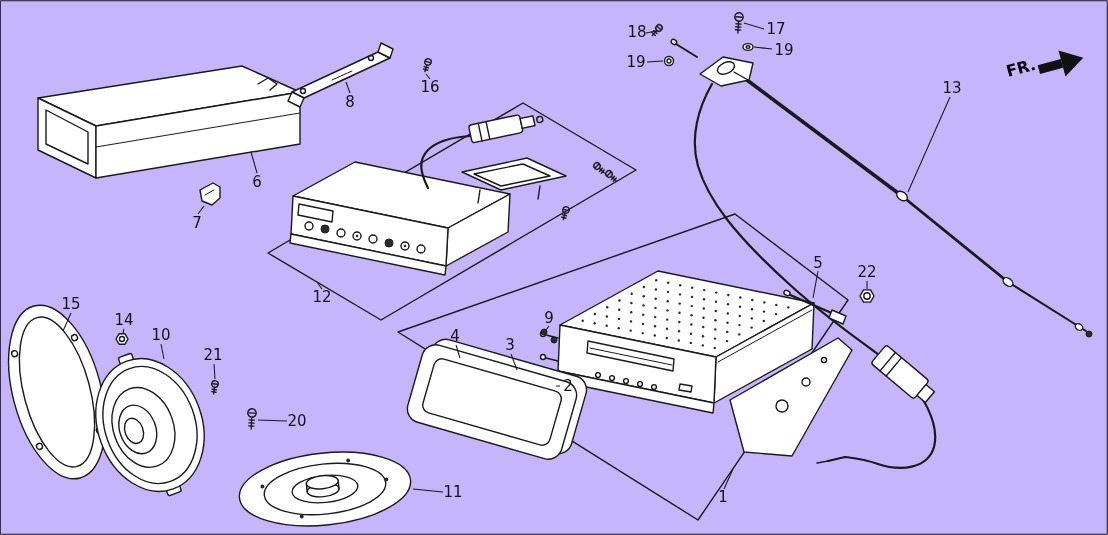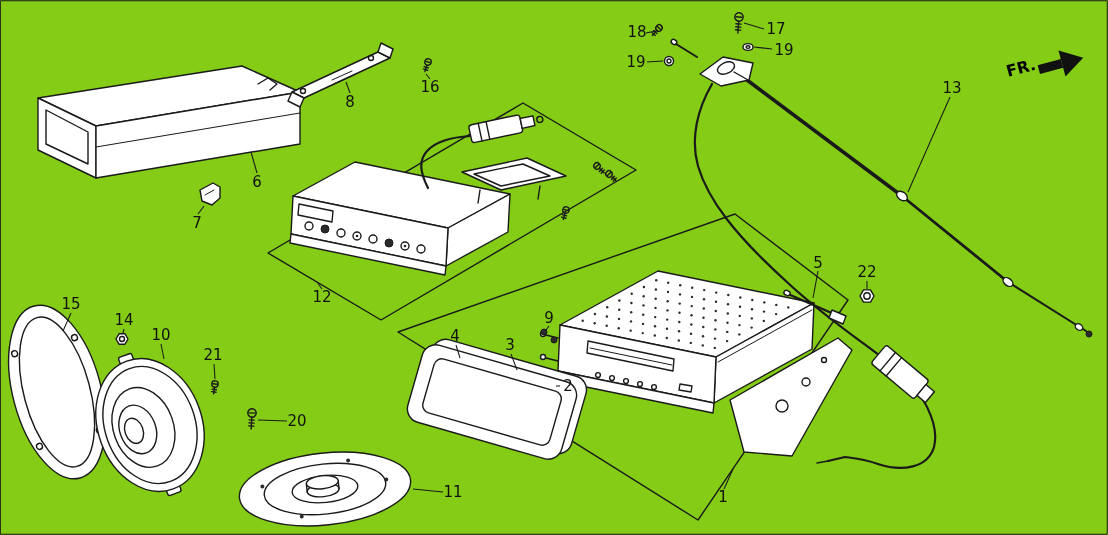--- a/index.html
+++ b/index.html
@@ -1,16 +1,16 @@
 <!DOCTYPE html>
 <html><head>
 <meta charset="utf-8">
 <style>
   html,body{margin:0;padding:0;background:#fff}
-  .stage{position:relative;width:1108px;height:535px;background:#84cc16;font-family:"DejaVu Sans",sans-serif;overflow:hidden}
+  .stage{position:relative;width:1108px;height:535px;background:#c4b5fd;font-family:"DejaVu Sans",sans-serif;overflow:hidden}
   svg{display:block}
   .ln{fill:none;stroke:#1a1a1a;stroke-width:1.4;stroke-linecap:round;stroke-linejoin:round}
   .lnf{fill:#ffffff;stroke:#1a1a1a;stroke-width:1.4;stroke-linejoin:round}
   .thin{stroke-width:1}
   .thick{stroke-width:2.2}
   .ldr{stroke:#1a1a1a;stroke-width:1.05;fill:none}
   .blk{fill:#111;stroke:none}
   .dk{fill:#2a2a2a;stroke:#1a1a1a;stroke-width:1}
   .dot{fill:#2a2a2a}
   .callout{font-size:15px;fill:#111;text-anchor:middle;dominant-baseline:middle;font-family:"DejaVu Sans",sans-serif}

